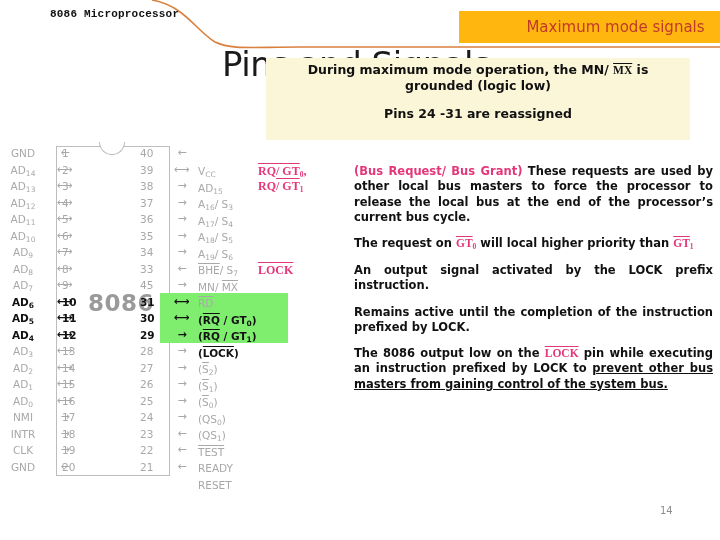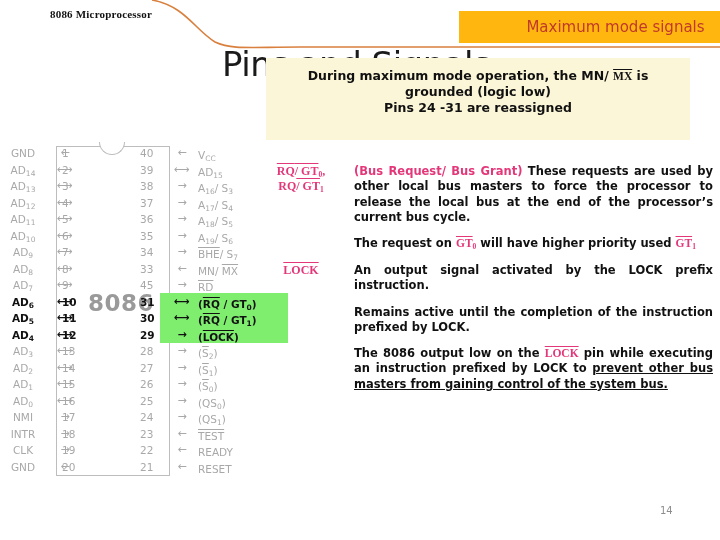--- a/index.html
+++ b/index.html
@@ -8,21 +8,21 @@
     background:#ffffff;
     font-family:"Liberation Sans", sans-serif;
     position:relative;
     overflow:hidden;
   }
   .slide{position:absolute;inset:0;}
 
   
   .hdr-title{
     position:absolute;left:50px;top:8px;
-    font-family:Liberation Serif, serif;
+    font-family:Liberation Mono, monospace;
     font-weight:bold;font-size:11px;color:#111;
     letter-spacing:.2px;
     filter:blur(.35px);
   }
   .swoosh{position:absolute;left:0;top:0;width:720px;height:60px;}
 
   .page-title{
     position:absolute;left:222px;top:44px;
     font-size:34px;color:#1a1a1a;
     font-family:"DejaVu Sans", sans-serif;
@@ -42,29 +42,29 @@
     font-family:"DejaVu Sans", sans-serif;
   }
 
   
   .note{
     position:absolute;left:266px;top:58px;
     width:424px;height:82px;
     background:#FBF6D8;
     display:flex;flex-direction:column;
     align-items:center;justify-content:flex-start;
-    padding-top:10px;box-sizing:border-box;
+    padding-top:4px;box-sizing:border-box;
   }
   .note p{
     margin:0;text-align:center;
     font-size:12.5px;font-weight:bold;color:#111;
     line-height:1.28;
     font-family:"DejaVu Sans", sans-serif;
   }
-  .note .l2{margin-top:0;}
+  .note .l2{margin-top:12px;}
   .ovl{text-decoration:overline;}
   .sc{font-family:"Liberation Serif", serif;font-size:11.5px;}
 
   
   .dip{
     position:absolute;left:56px;top:146px;
     width:114px;height:330px;
     border:1px solid #bdbdbd;
     background:#fff;
     box-sizing:border-box;
@@ -92,38 +92,38 @@
     white-space:nowrap;
   }
   .lcell{
     position:absolute;left:0;width:46px;text-align:center;
     top:1px;
   }
   .larrow{position:absolute;left:48px;width:34px;text-align:center;top:0px;font-size:11px;}
   .lnum{position:absolute;left:62px;width:30px;text-align:left;top:1px;}
   .rnum{position:absolute;left:140px;width:24px;text-align:left;top:1px;}
   .rarrow{position:absolute;left:166px;width:32px;text-align:center;top:0px;font-size:11px;}
-  .rcell{position:absolute;left:198px;top:3px;text-align:left;}
+  .rcell{position:absolute;left:198px;top:19px;text-align:left;}
 
   .prow.hl{color:#111;font-weight:bold;}
   .hlband{
     position:absolute;left:160px;top:293px;width:128px;height:49.5px;
     background:#7FEE6F;
   }
   .ob{text-decoration:overline;}
   sub{font-size:7.5px;vertical-align:-.25em;}
 
   
   .desc{position:absolute;left:258px;top:164px;width:455px;}
   .blk{position:relative;margin-bottom:6px;}
   .sig{
     position:absolute;left:0;top:0;width:86px;
     color:#E4377A;font-weight:bold;
     font-family:"Liberation Serif", serif;
-    font-size:12px;line-height:1.25;text-align:center;
+    font-size:12px;line-height:1.25;
   }
   .body{
     margin-left:96px;
     font-family:"DejaVu Sans", sans-serif;
     font-size:11.5px;font-weight:bold;color:#111;
     line-height:1.33;text-align:justify;
   }
   .body p{margin:0 0 11px 0;}
   .pk{color:#E4377A;}
   .pkser{color:#E4377A;font-family:"Liberation Serif", serif;}
@@ -330,21 +330,21 @@
 
   <div class="desc">
 
     <div class="blk">
       <div class="sig">
         <span class="ob">RQ</span><span class="ob">/ GT</span><sub>0</sub><span>,</span><br>
         <span>RQ</span><span class="ob">/ GT</span><sub>1</sub>
       </div>
       <div class="body">
         <p><span class="pk">(Bus Request/ Bus Grant)</span><span> These requests are used by other local bus masters to force the processor to release the local bus at the end of the processor’s current bus cycle.</span></p>
-        <p><span>The request on </span><span class="pkser ob">GT</span><sub class="pkser">0</sub><span> will have higher priority used </span><span class="pkser ob">GT</span><sub class="pkser">1</sub></p>
+        <p><span>The request on </span><span class="pkser ob">GT</span><sub class="pkser">0</sub><span> will local higher priority than </span><span class="pkser ob">GT</span><sub class="pkser">1</sub></p>
       </div>
     </div>
 
     <div class="blk">
       <div class="sig">
         <span class="ob">LOCK</span>
       </div>
       <div class="body">
         <p>An output signal activated by the LOCK prefix instruction.</p>
         <p>Remains active until the completion of the instruction prefixed by LOCK.</p>

